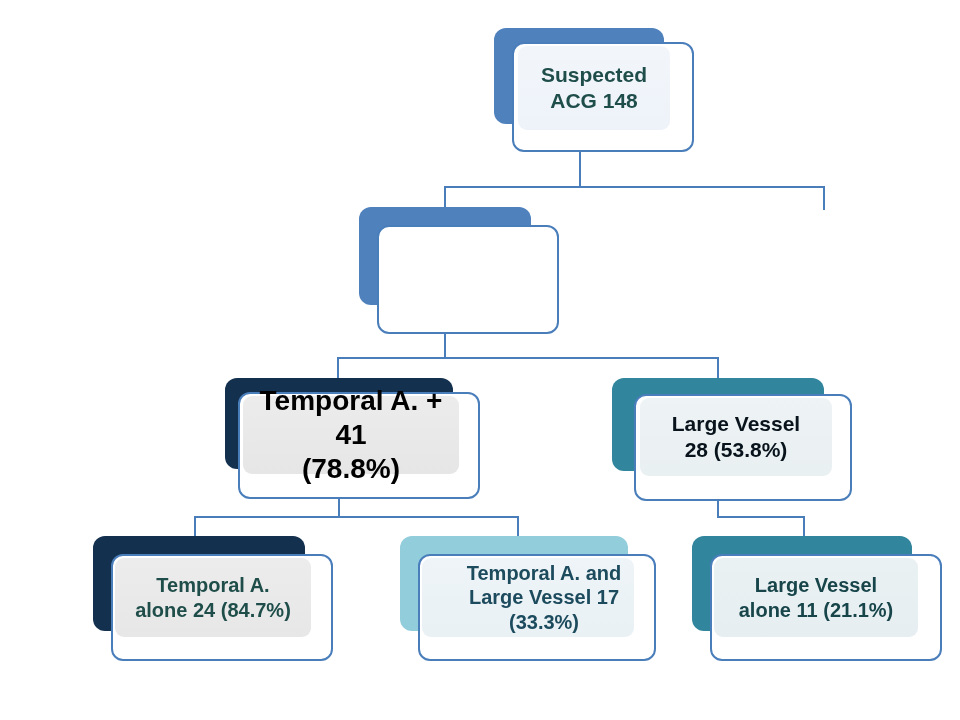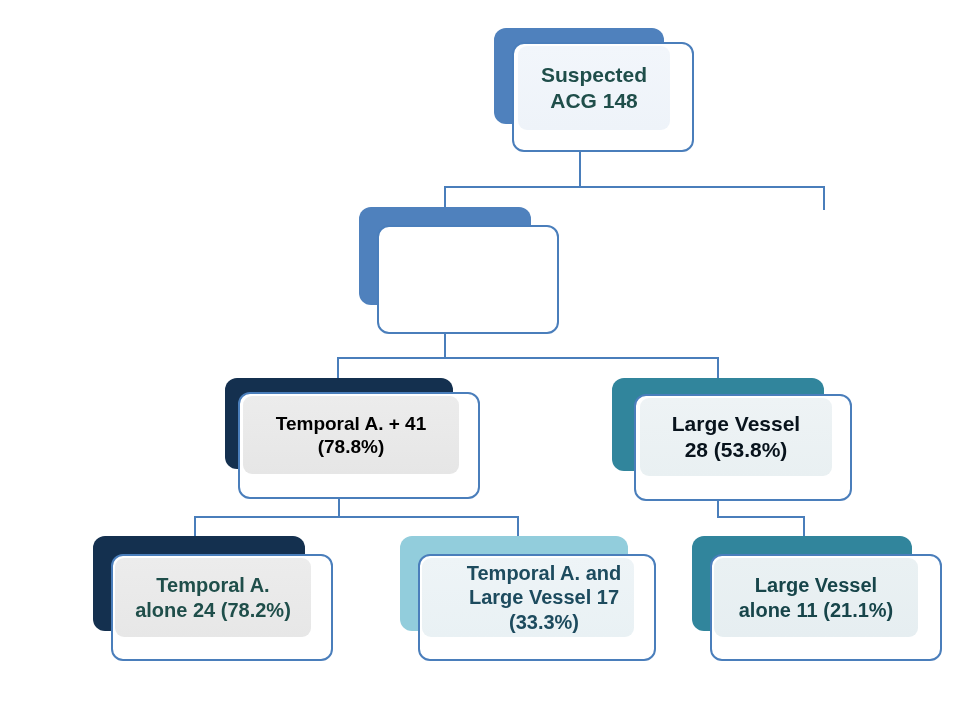--- a/index.html
+++ b/index.html
@@ -69,21 +69,21 @@
   .n-acg .plate { background: #4f81bd; }
   .n-acg .fill  { background: linear-gradient(180deg,#f2f6fb 0%, #eef3f9 100%); }
   .n-acg .label { color: #1f4e4a; font-weight: bold; font-size: 21px; }
 
   .n-noacg .plate { background: #c0504d; }
   .n-noacg .fill  { background: linear-gradient(180deg,#fbeeed 0%, #f8e8e6 100%); }
   .n-noacg .label { color: #4a1c1c; font-weight: normal; font-size: 21px; }
 
   .n-temporal .plate { background: #14304f; }
   .n-temporal .fill  { background: linear-gradient(180deg,#ececec 0%, #e6e6e6 100%); }
-  .n-temporal .label { color: #000000; font-weight: bold; font-size: 19px; }
+  .n-temporal .label { color: #000000; font-weight: bold; font-size: 28px; }
 
   .n-largevessel .plate { background: #31859c; }
   .n-largevessel .fill  { background: linear-gradient(180deg,#eef3f5 0%, #e9f0f2 100%); }
   .n-largevessel .label { color: #08131c; font-weight: bold; font-size: 21px; }
 
   .n-talone .plate { background: #14304f; }
   .n-talone .fill  { background: linear-gradient(180deg,#ececec 0%, #e7e7e7 100%); }
   .n-talone .label { color: #1f4e4a; font-weight: bold; font-size: 20px; }
 
   .n-tandlv .plate { background: #92cddc; }
@@ -149,21 +149,21 @@
       <div class="label">Large Vessel
 28 (53.8%)</div>
     </div>
   </div>
 
   <div class="node n-talone" style="left:93px; top:536px; width:240px; height:125px;">
     <div class="plate" style="width:212px; height:95px;"></div>
     <div class="card" style="left:18px; top:18px; width:222px; height:107px;"></div>
     <div class="fill" style="left:22px; top:22px; width:196px; height:79px;">
       <div class="label">Temporal A.
-alone 24 (78.2%)</div>
+alone 24 (84.7%)</div>
     </div>
   </div>
 
   <div class="node n-tandlv" style="left:400px; top:536px; width:256px; height:125px;">
     <div class="plate" style="width:228px; height:95px;"></div>
     <div class="card" style="left:18px; top:18px; width:238px; height:107px;"></div>
     <div class="fill" style="left:22px; top:22px; width:212px; height:79px;">
       <div class="label">Temporal A. and
 Large Vessel 17
 (33.3%)</div>

